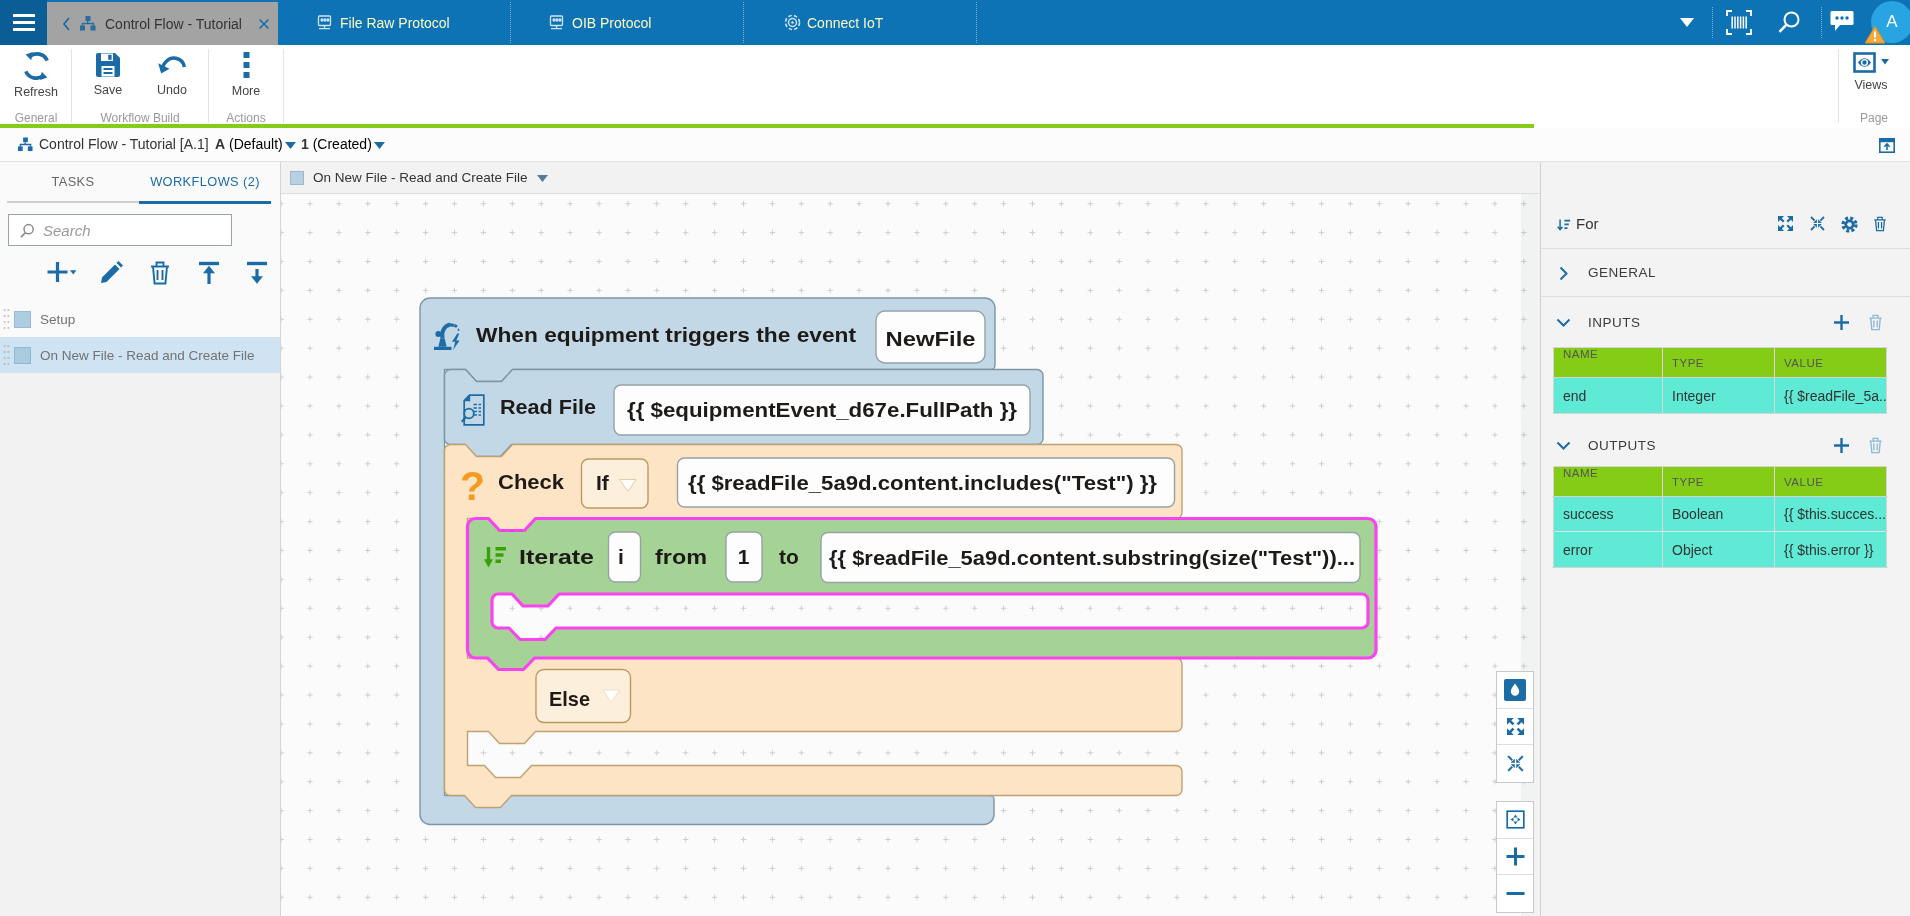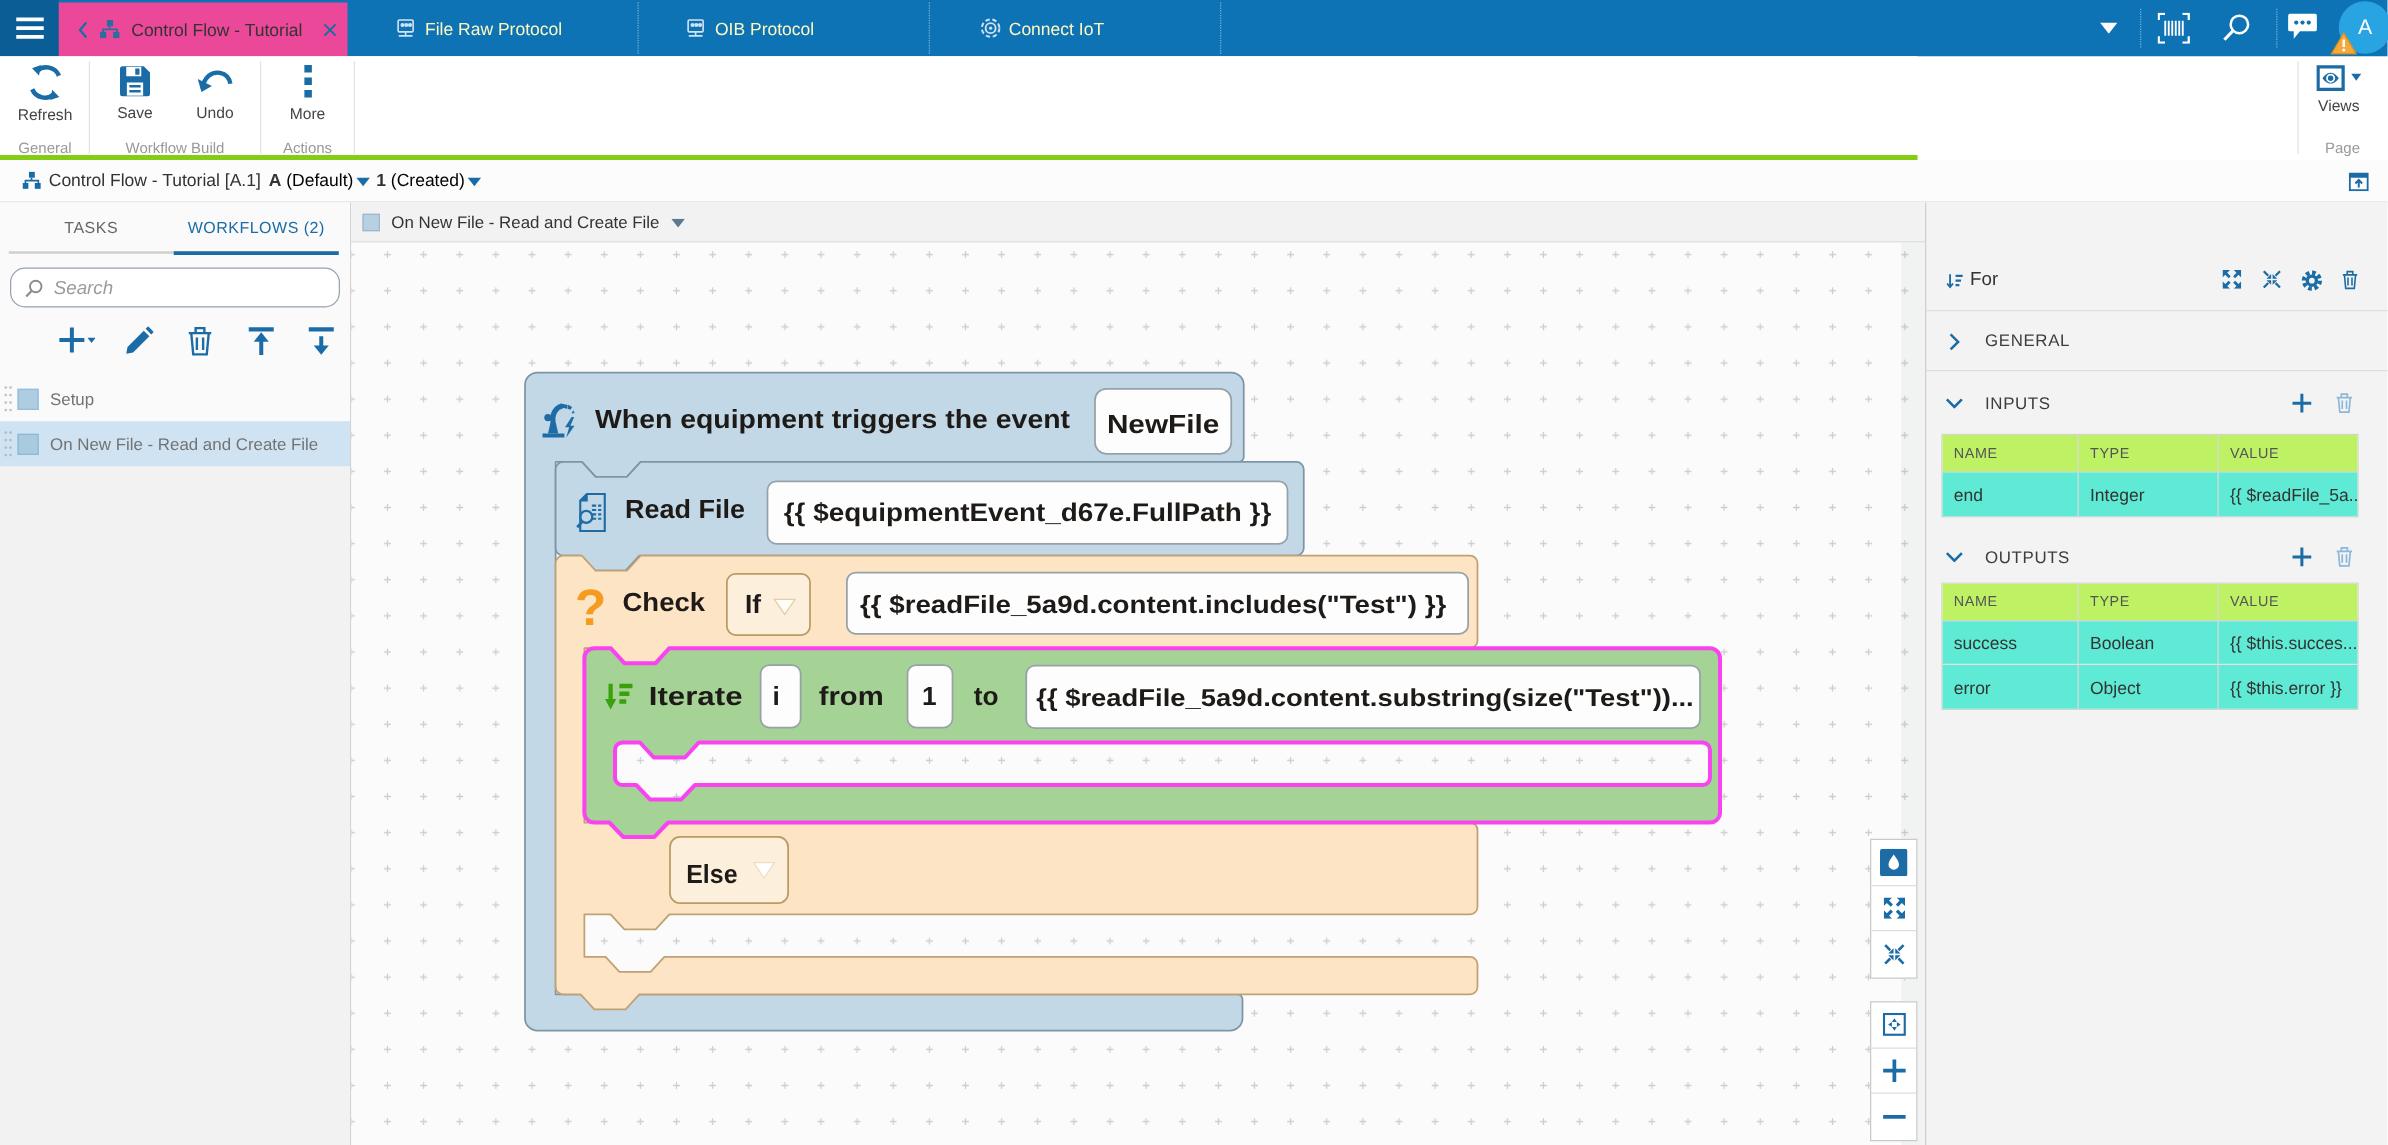--- a/index.html
+++ b/index.html
@@ -1,43 +1,43 @@
 <!DOCTYPE html>
 <html><head><meta charset="utf-8">
 <style>
 *{margin:0;padding:0;box-sizing:border-box}
 html,body{width:1910px;height:916px;overflow:hidden;font-family:"Liberation Sans",sans-serif;background:#fff}
 #topbar{position:absolute;left:0;top:0;width:1910px;height:45px;background:#0e73b5}
 #burger{position:absolute;left:0;top:0;width:47px;height:45px;background:#0b5d96}
 #burger span{position:absolute;left:13px;width:22px;height:3.2px;background:#fff}
-#atab{position:absolute;left:47px;top:2px;width:231px;height:43px;background:#ec4899;display:flex;align-items:center}
+#atab{position:absolute;left:47px;top:2px;width:231px;height:43px;background:#a3a3a3;display:flex;align-items:center}
 .itab{position:absolute;top:2px;height:41px;display:flex;align-items:center;color:#fef9c3;font-size:14px;border-right:1px dotted rgba(255,255,255,.45)}
 #topbar .sepdot{position:absolute;top:7px;height:31px;width:0;border-left:1px dotted rgba(255,255,255,.45)}
 #ribbon{position:absolute;left:0;top:45px;width:1534px;height:83px;background:#fff;border-bottom:4px solid #84cc16}
 .rbtn{position:absolute;top:7px;text-align:center;color:#444}
 .rbtn .lbl{font-size:12.5px;color:#444;margin-top:5px}
 .rsep{position:absolute;top:4px;height:74px;width:0;border-left:1px solid #e4e4e4}
 .rgrp{position:absolute;top:66px;font-size:12px;color:#999;text-align:center}
 #crumb{position:absolute;left:0;top:128px;width:1910px;height:34px;background:#fcfcfc;border-bottom:1px solid #e3e3e3;font-size:14px;color:#333}
 #crumb .g{color:#000000}
 #lpanel{position:absolute;left:0;top:162px;width:281px;height:754px;background:#f2f2f2;border-right:1px solid #d4d4d4}
 #lpanel .top{position:absolute;left:0;top:0;width:280px;height:139px;background:#fafafa}
 #ltabs{position:absolute;left:7px;top:0;width:264px;height:41px;border-bottom:2px solid #cfcfcf;display:flex}
 #ltabs div{width:132px;display:flex;align-items:center;justify-content:center;font-size:12.8px;letter-spacing:.4px;color:#666}
 #ltabs .on{color:#1b6ca6;border-bottom:3px solid #1b6ca6;margin-bottom:-2.5px}
-#lsearch{position:absolute;left:8px;top:52px;width:264px;height:32px;background:#fff;border:1px solid #97a3ad;border-radius:12px;display:flex;align-items:center}
+#lsearch{position:absolute;left:8px;top:52px;width:224px;height:32px;background:#fff;border:1px solid #97a3ad;border-radius:0;display:flex;align-items:center}
 #lsearch .ph{font-style:italic;color:#9b9b9b;font-size:15px;margin-left:8px}
 .lrow{position:absolute;left:0;width:280px;height:36px;display:flex;align-items:center;font-size:13.5px;color:#737373}
 .lrow .sq{width:17px;height:17px;background:#aecde1;border:1px solid #93bddc;margin-left:14px;margin-right:9px}
 #canvhdr{position:absolute;left:281px;top:162px;width:1259px;height:32px;background:#f2f2f2;border-bottom:1px solid #dcdcdc;display:flex;align-items:center;font-size:13.5px;color:#333}
 #canvhdr .sq{width:14px;height:14px;background:#b7d0e2;border:1px solid #9cb8cd;margin-left:9px;margin-right:9px}
 #dpanel{position:absolute;left:1540px;top:162px;width:370px;height:754px;background:#f3f3f3;border-left:1px solid #cfcfcf;color:#3c3c3c}
 .drow{position:absolute;left:0;width:369px;border-bottom:1px solid #ddd}
 .dtbl{position:absolute;left:12px;width:334px;border:1px solid #d4d4d4;background:#fff}
-.dtbl .hd{display:flex;background:#bef264;border-bottom:1px solid #d4d4d4;height:30px;align-items:center;font-size:11.5px;color:#555;letter-spacing:.5px}
+.dtbl .hd{display:flex;background:#84cc16;border-bottom:1px solid #d4d4d4;height:30px;align-items:flex-start;font-size:11.5px;color:#555;letter-spacing:.5px}
 .dtbl .tr{display:flex;height:35px;align-items:center;font-size:14px;color:#333;background:#5eead4;border-bottom:1px solid #e2e2e2;white-space:nowrap}
 .dtbl .c1{width:110px;padding-left:9px;overflow:hidden}.dtbl .c2{width:112px;padding-left:9px;border-left:1px solid #d9d9d9;height:100%;display:flex;align-items:center;overflow:hidden;flex-shrink:0}
 .fgrp{position:absolute;width:38px;background:#fff;border:1px solid #c9c9c9}
 .fbtn{width:36px;height:36.5px;display:flex;align-items:center;justify-content:center;border-bottom:1px solid #dedede}
 .fbtn:last-child{border-bottom:none}
 svg{display:block}
 </style></head><body>
 <div id="topbar">
 <div id="burger">
       <span style="top:14px"></span>

